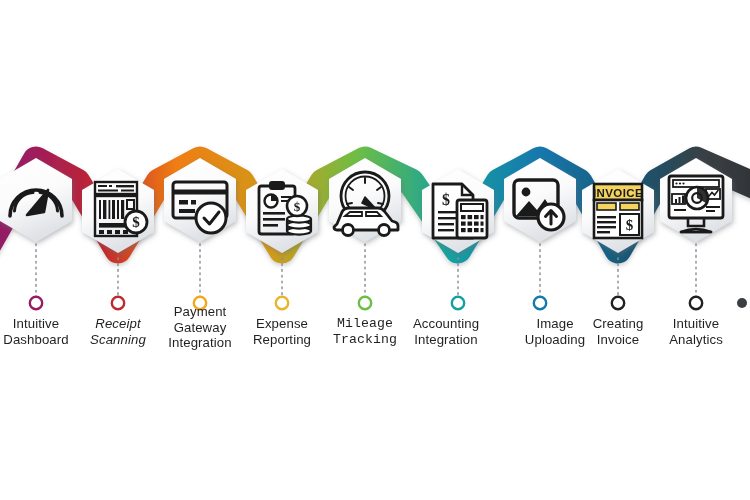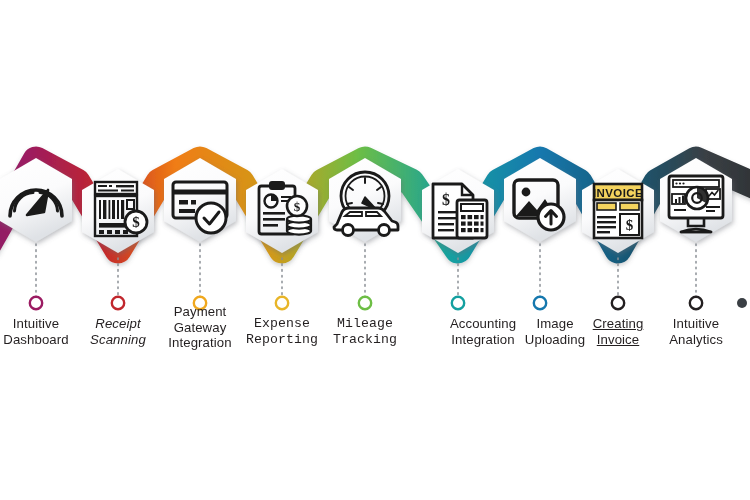--- a/index.html
+++ b/index.html
@@ -311,25 +311,25 @@
     </g>
   </svg>
 
   <div class="lbl" style="left:36px;top:316px;width:100px;">Intuitive
 Dashboard</div>
   <div class="lbl" style="left:118px;top:316px;width:100px;font-style:italic;">Receipt
 Scanning</div>
   <div class="lbl" style="left:200px;top:304px;width:104px;">Payment
 Gateway
 Integration</div>
-  <div class="lbl" style="left:282px;top:316px;width:100px;font-family:Liberation Mono, monospace;">Expense
+  <div class="lbl" style="left:282px;top:316px;width:100px;">Expense
 Reporting</div>
   <div class="lbl" style="left:365px;top:316px;width:100px;font-family:Liberation Mono, monospace;">Mileage
 Tracking</div>
-  <div class="lbl" style="left:483px;top:316px;width:106px;text-align:center;">Accounting
+  <div class="lbl" style="left:446px;top:316px;width:106px;text-align:center;">Accounting
 Integration</div>
   <div class="lbl" style="left:555px;top:316px;width:100px;">Image
 Uploading</div>
-  <div class="lbl" style="left:618px;top:316px;width:100px;text-decoration:underline;">Creating
+  <div class="lbl" style="left:618px;top:316px;width:100px;">Creating
 Invoice</div>
   <div class="lbl" style="left:696px;top:316px;width:100px;">Intuitive
 Analytics</div>
 </div>
 
 </body></html>

